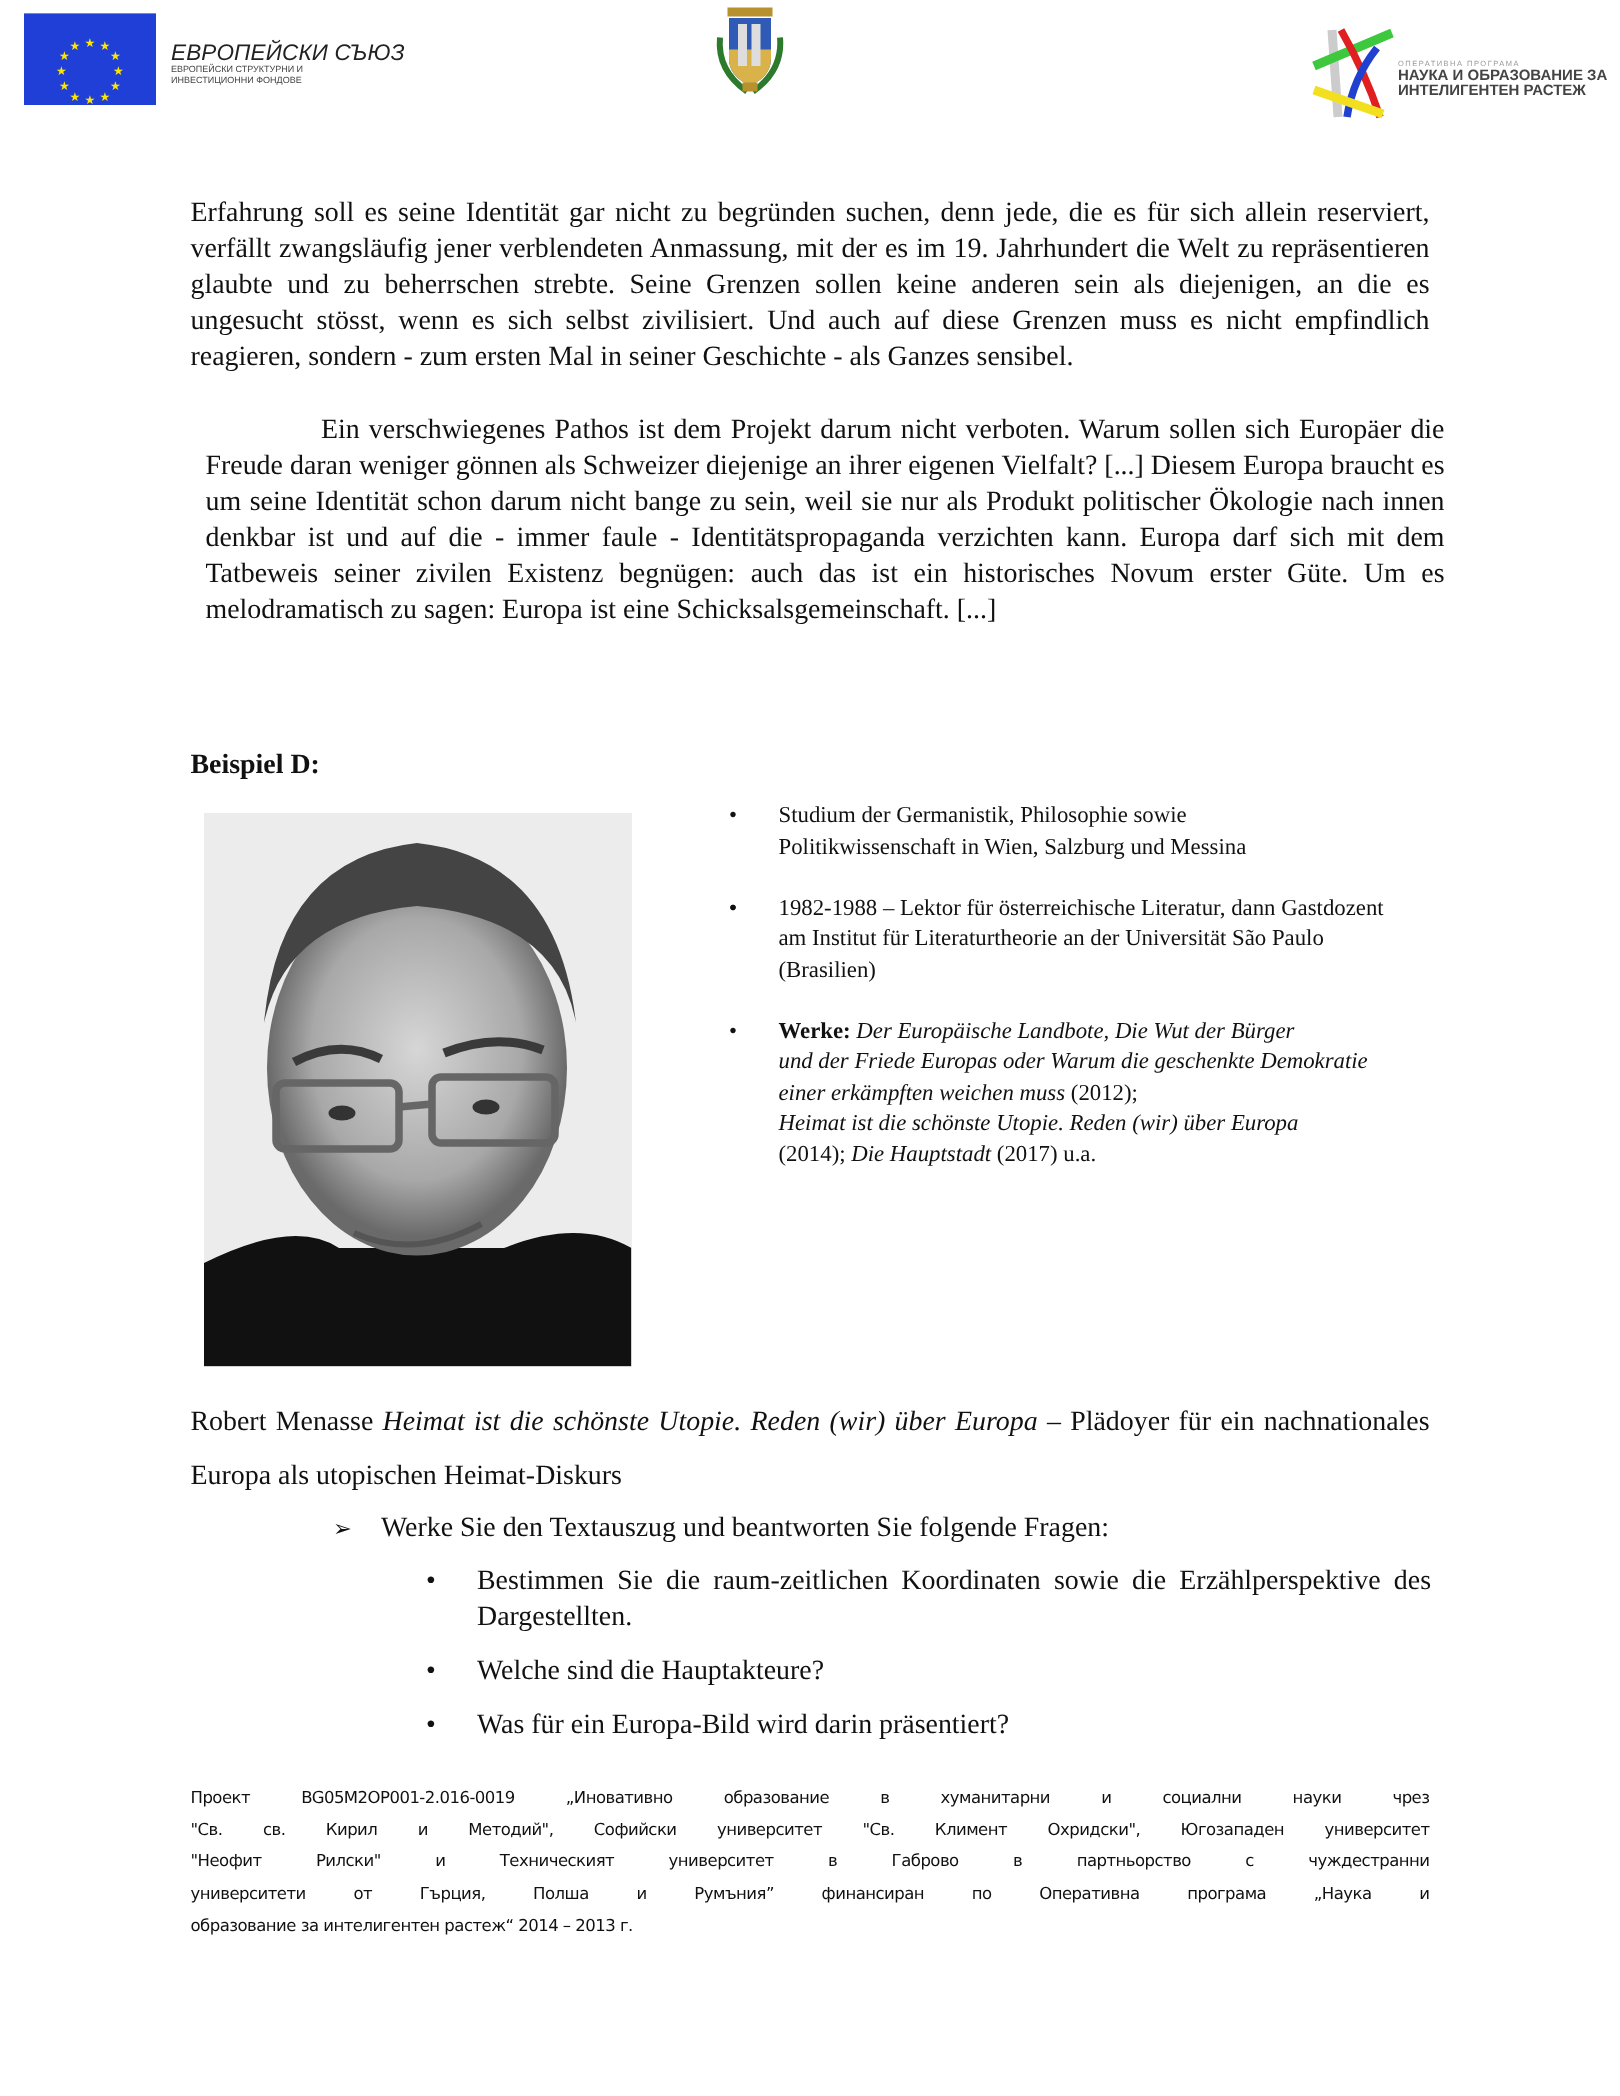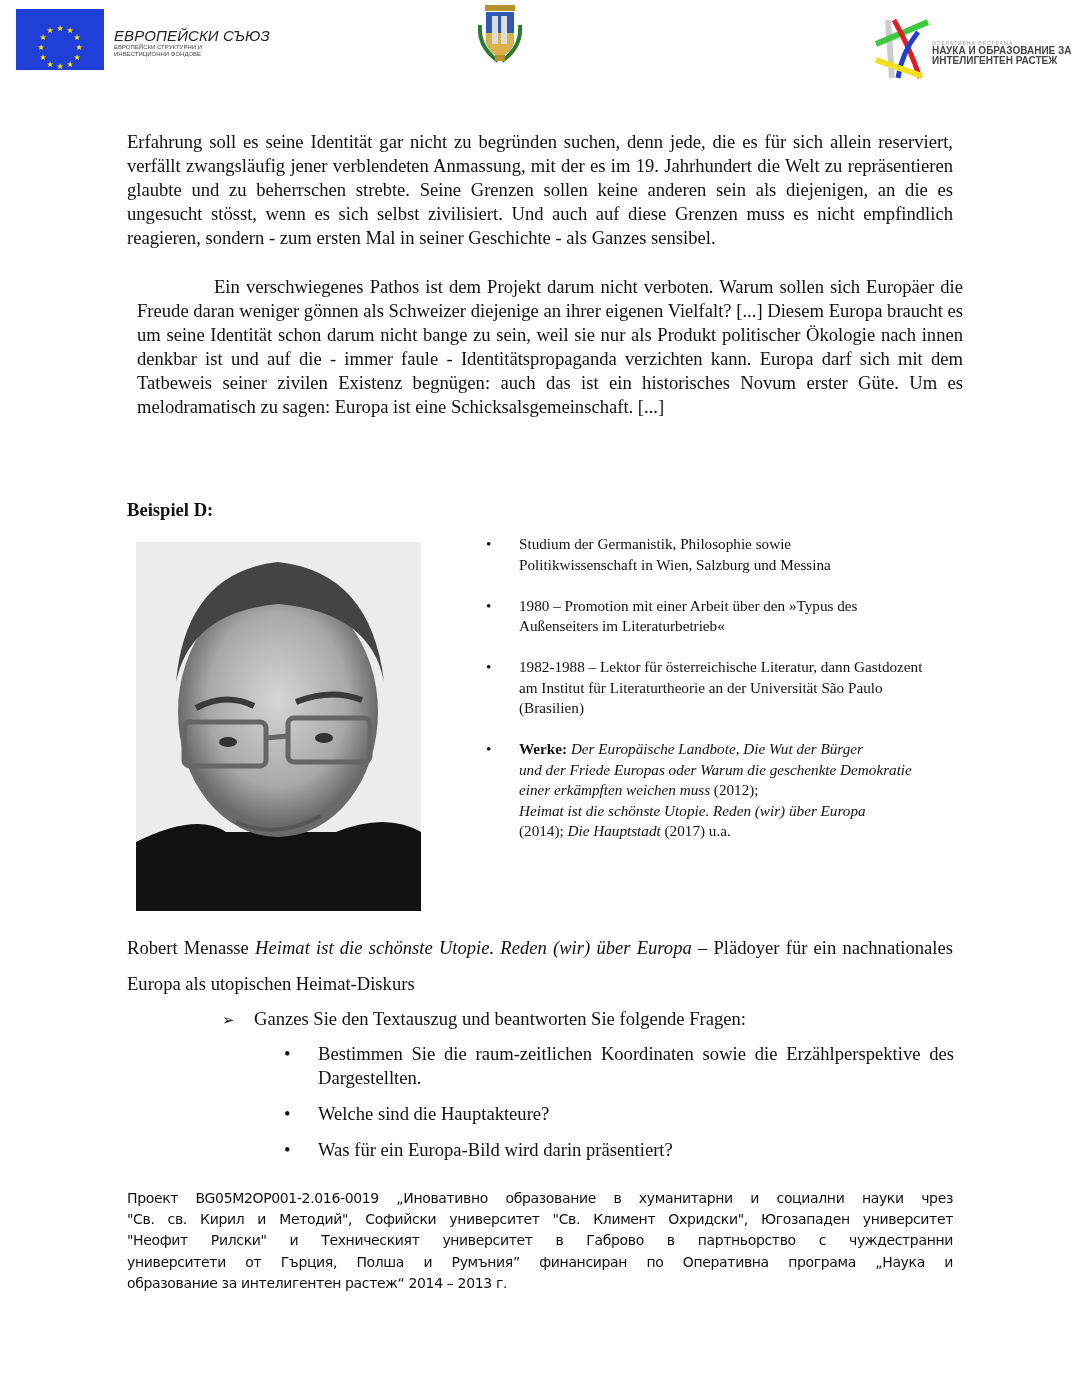--- a/index.html
+++ b/index.html
@@ -33,21 +33,21 @@
   .bio li .dot { position:absolute; left:46px; top:0; }
 
   .ref { left:127px; top:930px; width:826px; font-size:18.6px; line-height:36px; text-align:justify; }
   .task { left:222px; top:1008px; font-size:18.6px; }
   .task .arrow { display:inline-block; width:32px; font-family:"DejaVu Sans", sans-serif; font-size:15px; }
   .questions { left:284px; top:1042px; width:670px; font-size:18.6px; line-height:24px; }
   .questions ul { list-style:none; margin:0; padding:0; }
   .questions li { position:relative; padding-left:34px; margin-bottom:12px; text-align:justify; }
   .questions li .dot { position:absolute; left:0; top:0; }
 
-  .footer { left:127px; top:1188px; width:826px; font-family:"DejaVu Sans", sans-serif; font-size:14px; line-height:21.2px; text-align:justify; color:#111; letter-spacing:-0.35px; }
+  .footer { left:127px; top:1188px; width:826px; font-family:"DejaVu Sans", sans-serif; font-size:11px; line-height:21.2px; text-align:justify; color:#111; letter-spacing:-0.35px; }
   .tj { text-align-last:justify; }
 </style>
 </head>
 <body>
 
 <div class="abs eu-flag">
   <svg viewBox="0 0 88 61" xmlns="http://www.w3.org/2000/svg">
     <rect width="88" height="61" fill="#1f3fd6"></rect>
     <g fill="#ffe600" font-size="8" text-anchor="middle" font-family="DejaVu Sans, sans-serif">
       <text x="44" y="22">★</text>
@@ -124,29 +124,29 @@
     <ellipse cx="188" cy="196" rx="9" ry="5" fill="#333"></ellipse>
     <path d="M60 166 Q90 150 118 164" stroke="#3a3a3a" stroke-width="6" fill="none"></path>
     <path d="M160 160 Q195 146 226 158" stroke="#3a3a3a" stroke-width="6" fill="none"></path>
     <path d="M100 280 Q140 298 185 274" stroke="#555" stroke-width="4" fill="none"></path>
   </svg>
 </div>
 
 <div class="abs bio">
   <ul>
     <li><span class="dot">•</span><span>Studium der Germanistik, Philosophie sowie</span><br><span> Politikwissenschaft in Wien, Salzburg und Messina</span></li>
-    <li><span class="dot">•</span><span>1980 – Promotion mit einer Arbeit über den »Typus des Außenseiters im Literaturbetrieb«</span></li>
+    <li><span class="dot">•</span></li>
     <li><span class="dot">•</span><span>1982-1988 – Lektor für österreichische Literatur, dann Gastdozent am Institut für Literaturtheorie an der Universität São Paulo (Brasilien)</span></li>
     <li><span class="dot">•</span><b>Werke:</b><i> Der Europäische Landbote, Die Wut der Bürger</i><br><i> und der Friede Europas oder Warum die geschenkte Demokratie einer erkämpften weichen muss</i><span> (2012);</span><br><i>Heimat ist die schönste Utopie. Reden (wir) über Europa</i><br><span> (2014); </span><i>Die Hauptstadt</i><span> (2017) u.a.</span></li>
   </ul>
 </div>
 
 <div class="abs ref"><span>Robert Menasse </span><i>Heimat ist die schönste Utopie. Reden (wir) über Europa</i><span> – Plädoyer für ein nachnationales Europa als utopischen Heimat-Diskurs</span></div>
 
-<div class="abs task"><span class="arrow">➢</span><span>Ganzes Sie den Textauszug und beantworten Sie folgende Fragen:</span></div>
+<div class="abs task"><span class="arrow">➢</span><span>Werke Sie den Textauszug und beantworten Sie folgende Fragen:</span></div>
 
 <div class="abs questions">
   <ul>
     <li><span class="dot">•</span><span>Bestimmen Sie die raum-zeitlichen Koordinaten sowie die Erzählperspektive des Dargestellten.</span></li>
     <li><span class="dot">•</span><span>Welche sind die Hauptakteure?</span></li>
     <li><span class="dot">•</span><span>Was für ein Europa-Bild wird darin präsentiert?</span></li>
   </ul>
 </div>
 
 <div class="abs footer">

